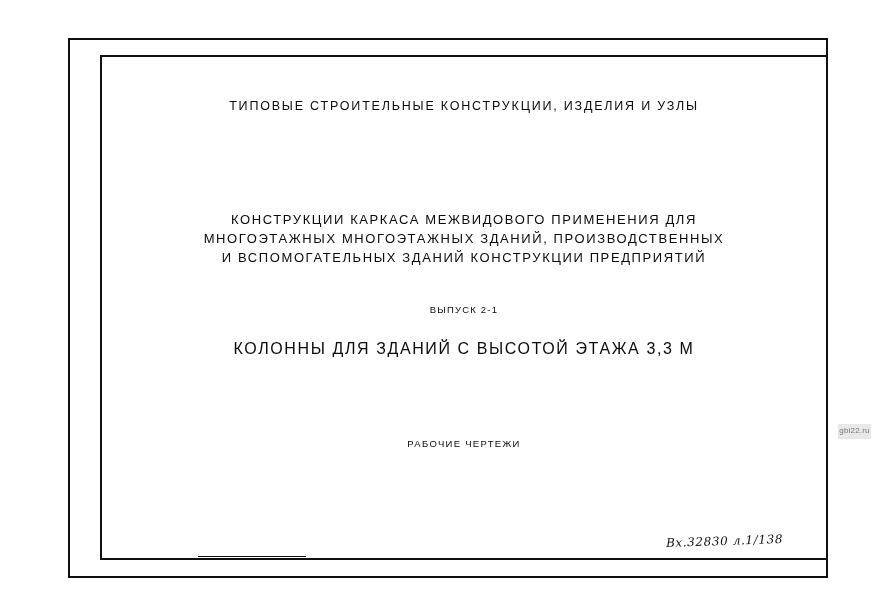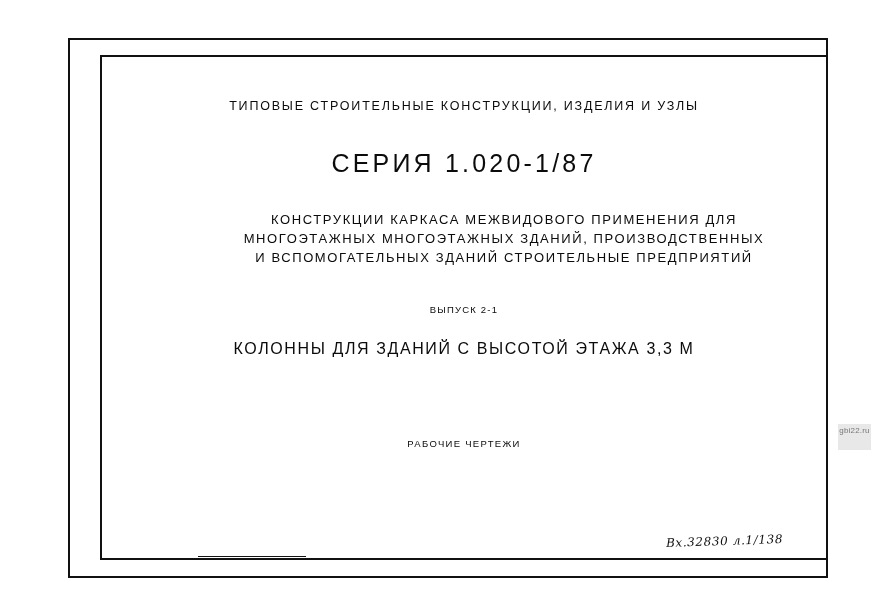--- a/index.html
+++ b/index.html
@@ -84,21 +84,20 @@
   }
 
   #desc {
     position: absolute;
     left: 0;
     top: 155px;
     width: 728px;
     font-size: 13px;
     line-height: 19px;
     letter-spacing: 1.2px;
-    margin-left: 40px;
   }
 
   #issue {
     position: absolute;
     left: 0;
     top: 249px;
     width: 728px;
     font-size: 9.5px;
     letter-spacing: 1.2px;
   }
@@ -143,21 +142,21 @@
     transform: rotate(-2deg);
     white-space: nowrap;
   }
 
   
   #watermark {
     position: absolute;
     left: 838px;
     top: 424px;
     width: 33px;
-    height: 26px;
+    height: 15px;
     background: #e8e8e8;
     color: #777;
     font-size: 8px;
     line-height: 13px;
     text-align: center;
     letter-spacing: 0.2px;
     font-family: "Liberation Sans", sans-serif;
   }
 </style>
 </head>
@@ -165,26 +164,25 @@
 
 <div id="sheet">
 
   <div id="outer-frame"></div>
   <div id="inner-frame"></div>
 
   <div id="content">
 
     <div id="title-top" class="line">ТИПОВЫЕ СТРОИТЕЛЬНЫЕ КОНСТРУКЦИИ, ИЗДЕЛИЯ И УЗЛЫ</div>
 
-    <div id="series" class="line">СЕРИЯ 1.020-1/87</div>
 
     <div id="desc">
       <div class="line">КОНСТРУКЦИИ КАРКАСА МЕЖВИДОВОГО ПРИМЕНЕНИЯ ДЛЯ</div>
       <div class="line">МНОГОЭТАЖНЫХ МНОГОЭТАЖНЫХ ЗДАНИЙ, ПРОИЗВОДСТВЕННЫХ</div>
-      <div class="line">И ВСПОМОГАТЕЛЬНЫХ ЗДАНИЙ СТРОИТЕЛЬНЫЕ ПРЕДПРИЯТИЙ</div>
+      <div class="line">И ВСПОМОГАТЕЛЬНЫХ ЗДАНИЙ КОНСТРУКЦИИ ПРЕДПРИЯТИЙ</div>
     </div>
 
     <div id="issue" class="line">ВЫПУСК 2-1</div>
 
     <div id="subject" class="line">КОЛОННЫ ДЛЯ ЗДАНИЙ С ВЫСОТОЙ ЭТАЖА 3,3 М</div>
 
     <div id="doc-kind" class="line">РАБОЧИЕ ЧЕРТЕЖИ</div>
 
   </div>
 

